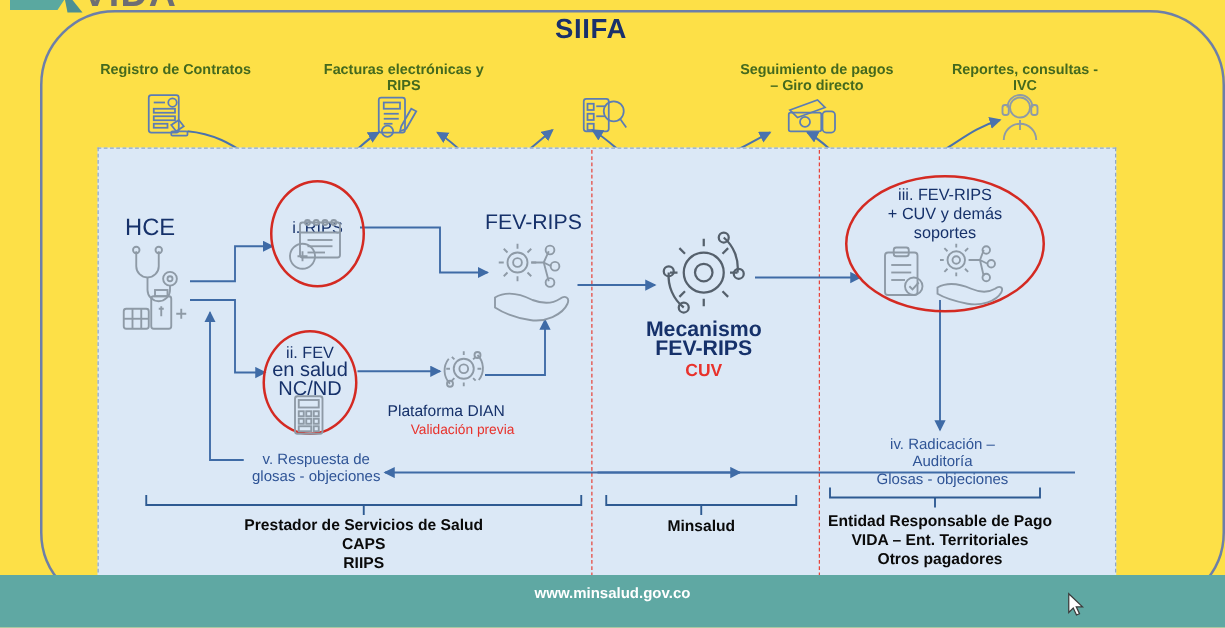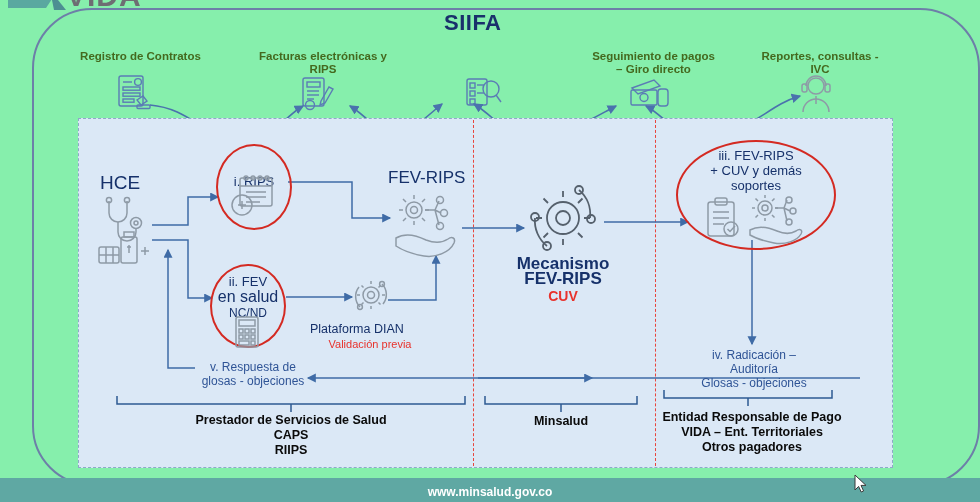--- a/index.html
+++ b/index.html
@@ -4,21 +4,21 @@
 <style>
   * { box-sizing: border-box; }
   html, body { margin:0; padding:0; }
   body {
     width:980px; height:502px;
     font-family:"Liberation Sans", sans-serif;
     background:#ffffff;
     overflow:hidden;
     position:relative;
   }
-  #stage { position:absolute; inset:0; width:980px; height:502px; background:#86efac; }
+  #stage { position:absolute; inset:0; width:980px; height:502px; background:#fde047; }
 
   
   .logo-wrap { position:absolute; left:6px; top:-12px; width:150px; height:30px; }
   .logo-text {
     position:absolute; left:60px; top:-9px;
     font-size:30px; font-weight:bold; color:#6e6e73;
     letter-spacing:1px; font-family:"Liberation Sans", sans-serif;
   }
 
   
@@ -68,21 +68,21 @@
     background:transparent;
   }
 
   
   .vsep {
     position:absolute; width:0; border-left:1.6px dashed #e8453c;
   }
 
   
   .footer {
-    position:absolute; left:0; bottom:0; width:980px; height:24px;
+    position:absolute; left:0; bottom:0; width:980px; height:42px;
     background:#5fa8a3;
   }
   .footer-text {
     position:absolute; left:0; right:0; top:7px; text-align:center;
     font-size:12px; font-weight:bold; color:#ffffff;
   }
   .cursor { position:absolute; left:854px; top:474px; width:14px; height:20px; }
 
   svg { overflow:visible; }
   .ln  { stroke:#4a72ad; stroke-width:1.6px; fill:none; }
@@ -258,21 +258,21 @@
     <line class="icn" x1="18" y1="23" x2="38" y2="23"></line>
     <line class="icn" x1="18" y1="28" x2="32" y2="28"></line>
     <circle class="icn" cx="14" cy="31" r="10" fill="#dbe8f6"></circle>
     <path class="icn" d="M10,31 h8 M14,27 v8" stroke-width="2"></path>
   </svg>
 
   <div class="ellipse" style="left:210px; top:264px; width:76px; height:84px;"></div>
   <div class="tx circ-lbl" style="left:210px; top:274px; width:76px;">
     <span>ii. FEV</span><br>
     <span style="font-size:16px;">en salud</span><br>
-    <span style="font-size:12px;">NC/ND</span>
+    <span style="font-size:16px;">NC/ND</span>
   </div>
   <svg class="tx" style="left:232px; top:316px;" width="34" height="32" viewBox="0 0 34 32">
     <rect class="icn" x="4" y="1" width="22" height="30" rx="2"></rect>
     <rect class="icn" x="7" y="4" width="16" height="6"></rect>
     <rect class="icn" x="7" y="13" width="4" height="4"></rect>
     <rect class="icn" x="13" y="13" width="4" height="4"></rect>
     <rect class="icn" x="19" y="13" width="4" height="4"></rect>
     <rect class="icn" x="7" y="19" width="4" height="4"></rect>
     <rect class="icn" x="13" y="19" width="4" height="4"></rect>
     <rect class="icn" x="19" y="19" width="4" height="4"></rect>

